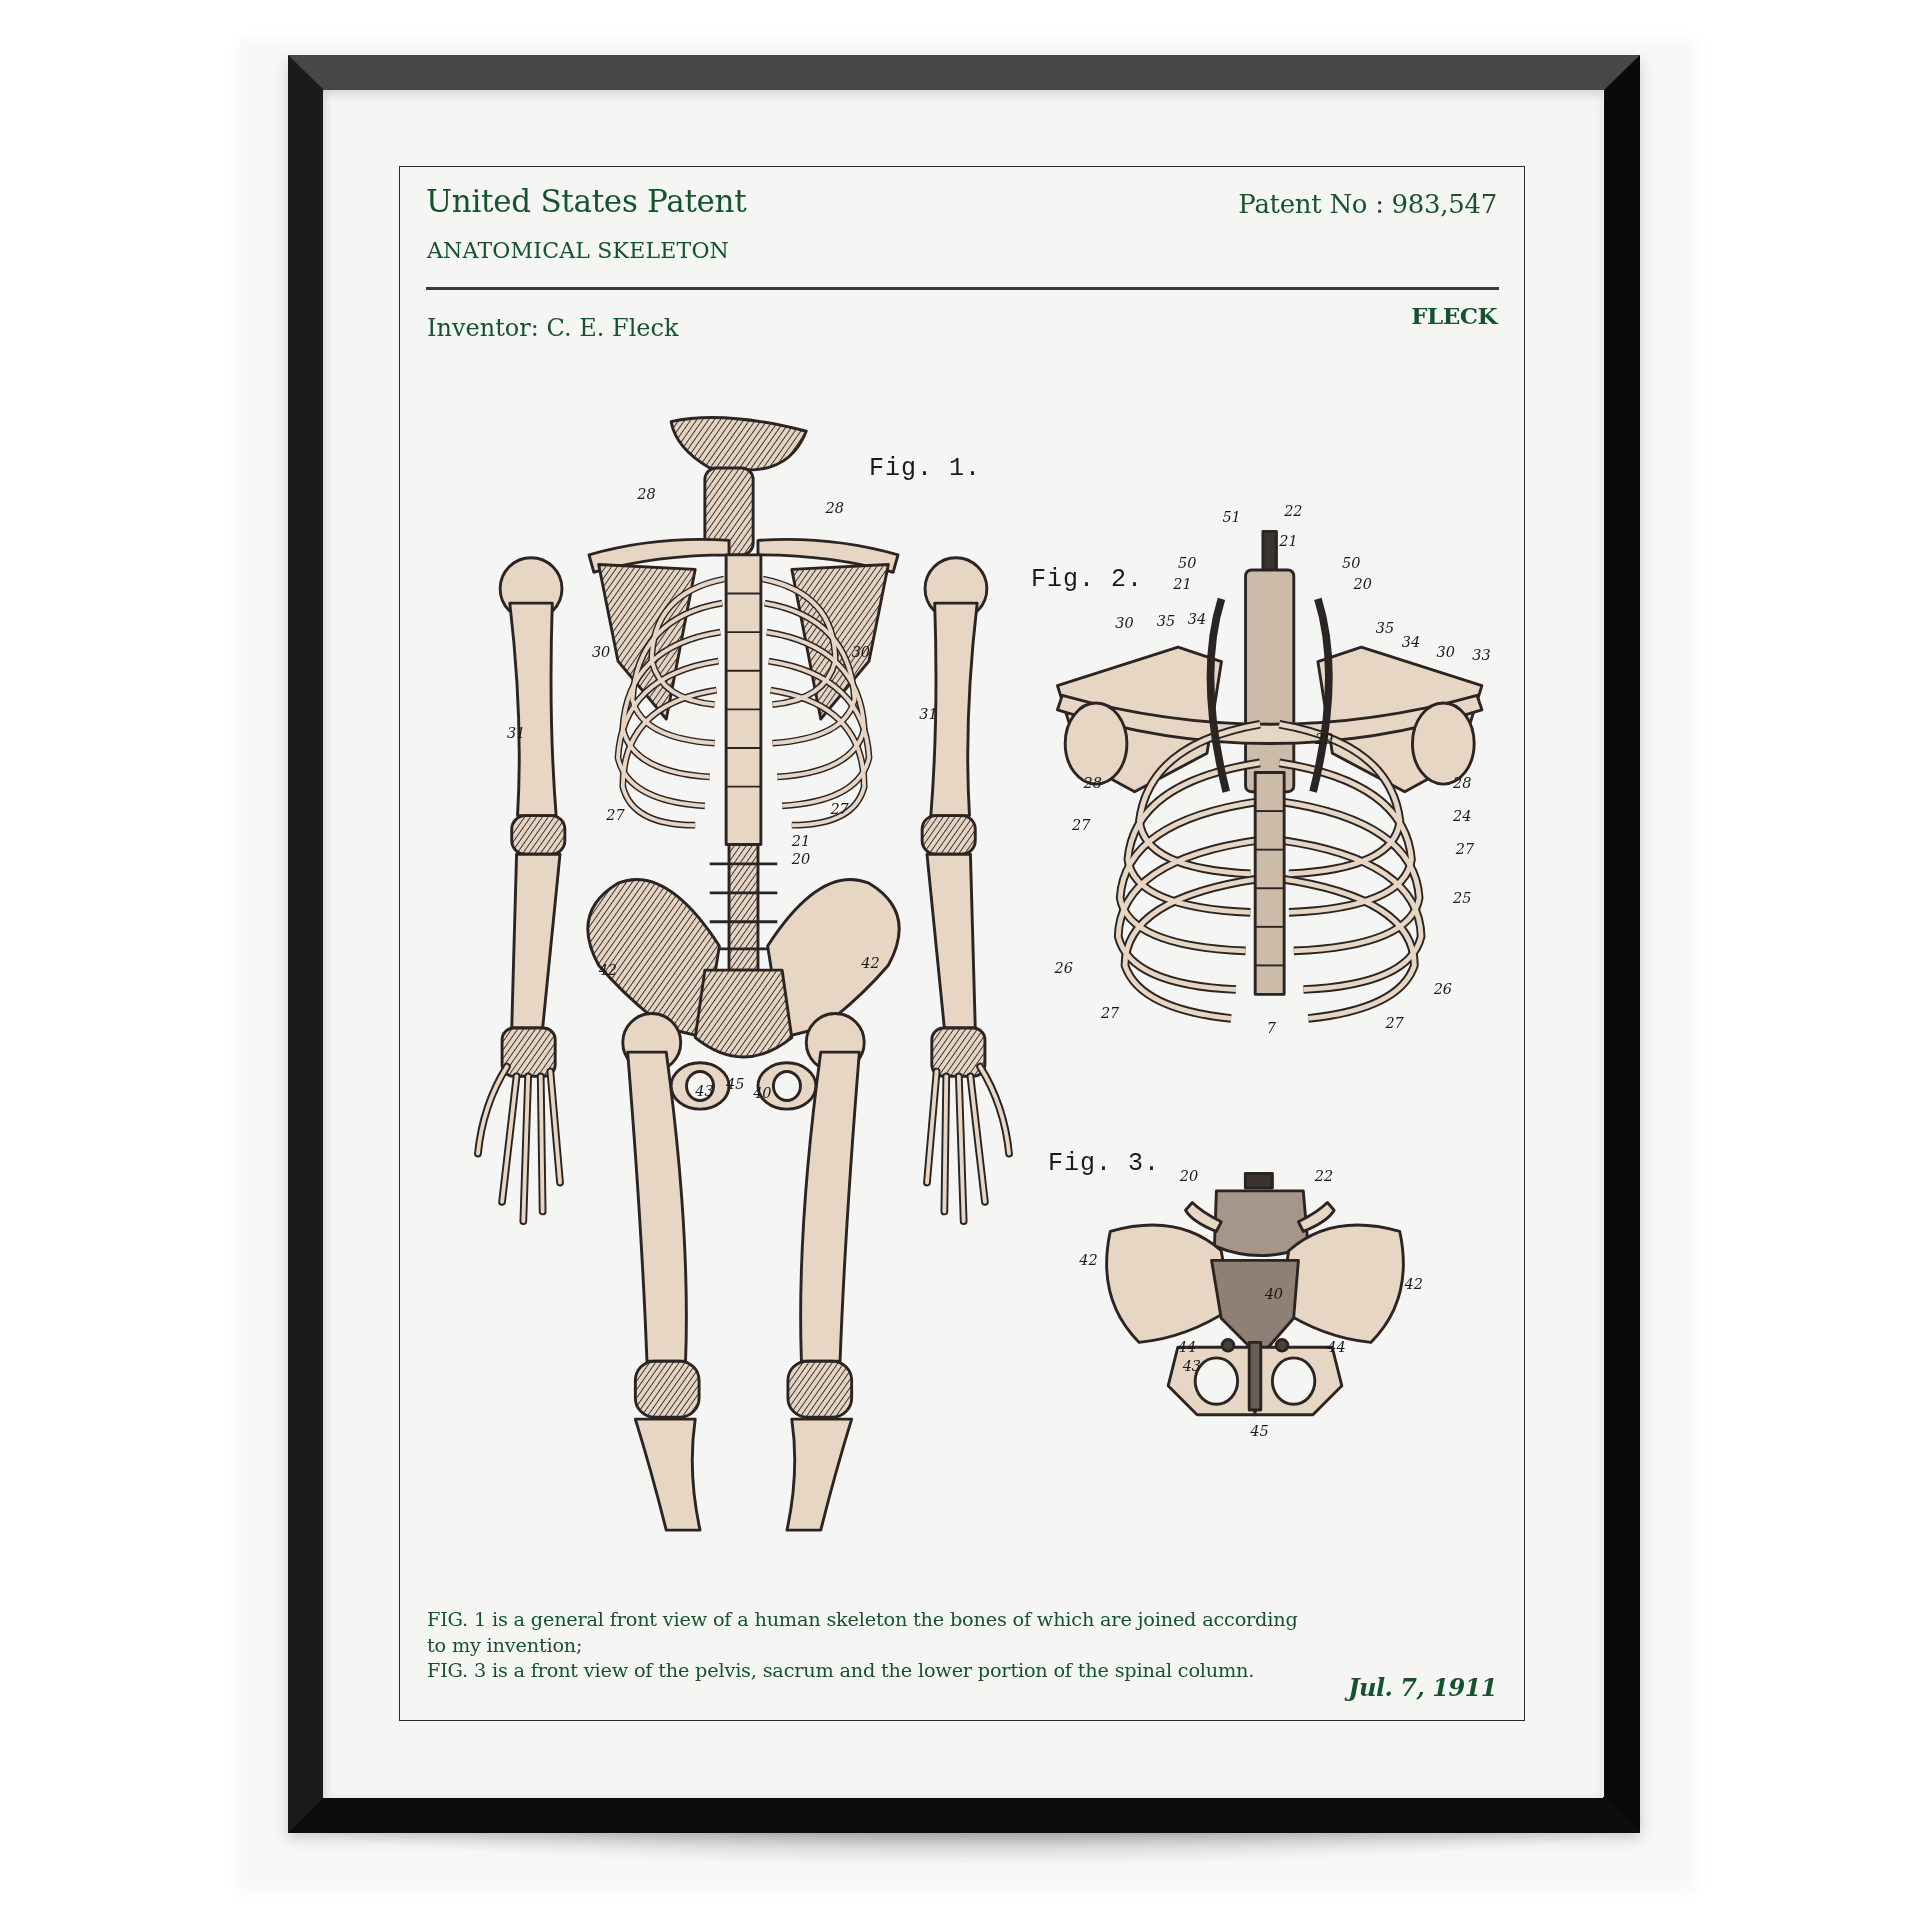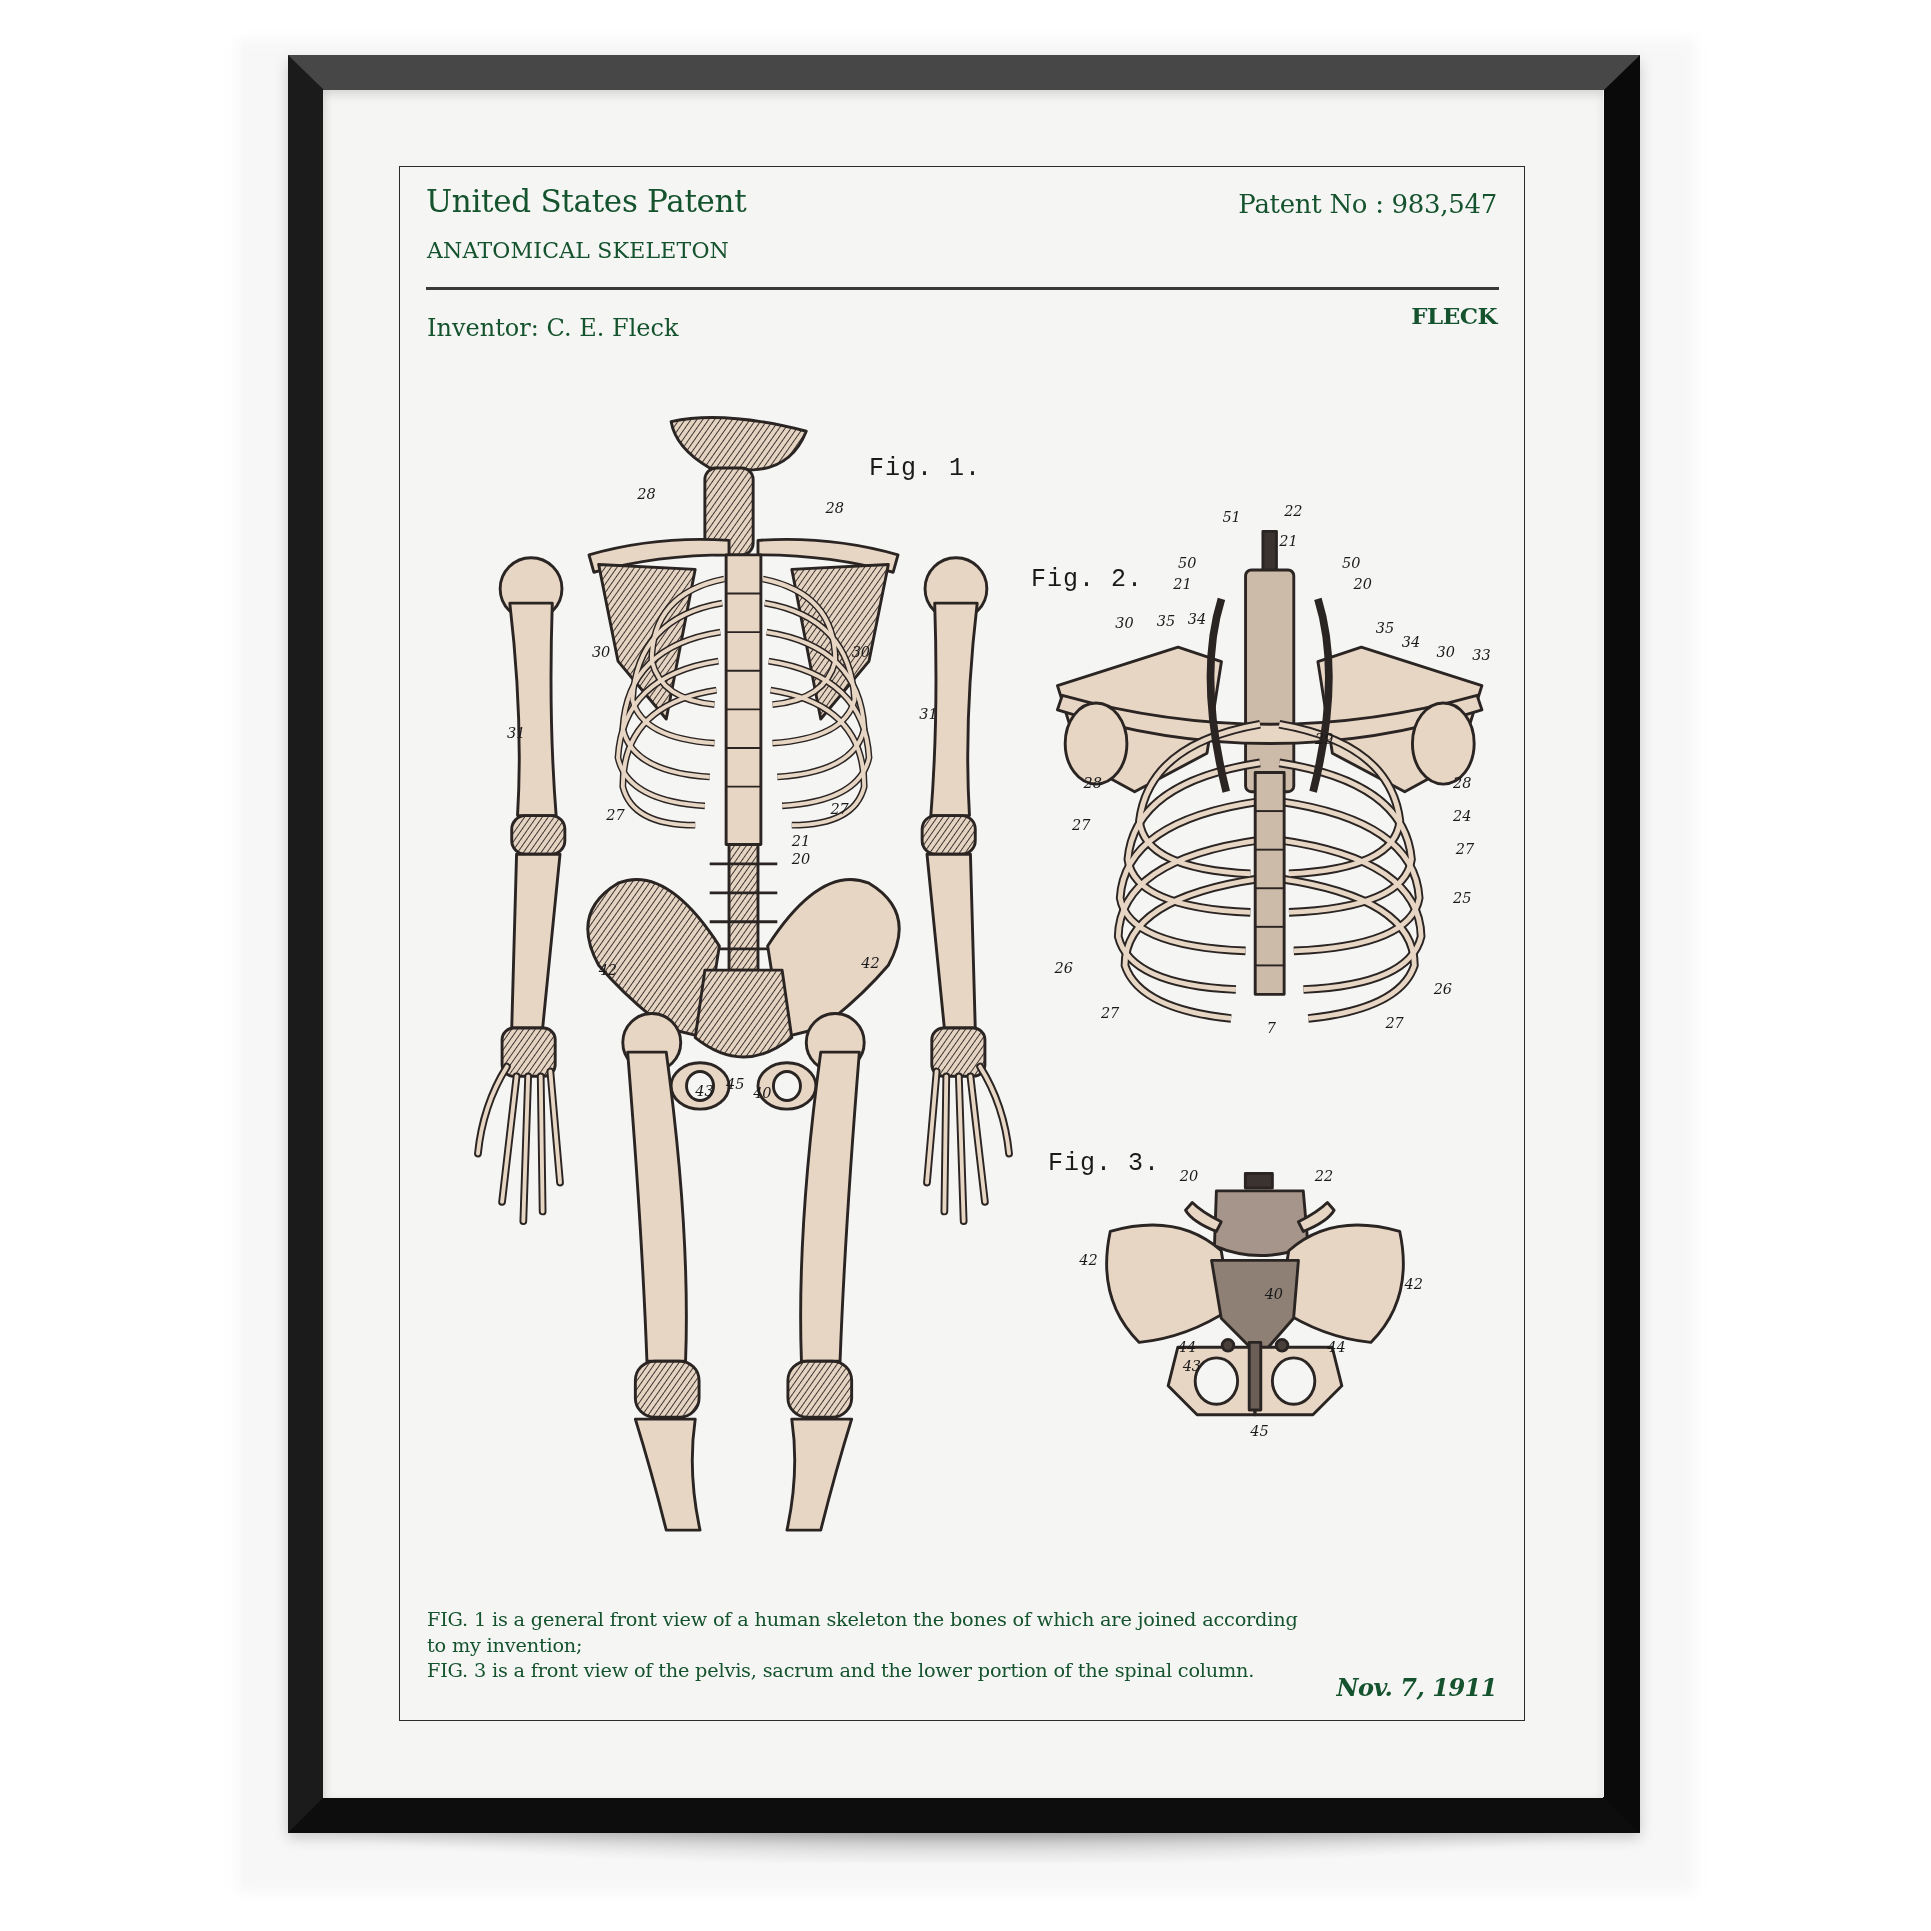--- a/index.html
+++ b/index.html
@@ -317,14 +317,14 @@
     <text x="125" y="225">43</text>
       <text x="195" y="292">45</text>
   </g>
 </svg>
 
 <div class="txt desc">
   <div>FIG. 1 is a general front view of a human skeleton the bones of which are joined according</div>
   <div>to my invention;</div>
   <div>FIG. 3 is a front view of the pelvis, sacrum and the lower portion of the spinal column.</div>
 </div>
-<div class="txt date">Nov. 7, 1911</div>
+<div class="txt date">Jul. 7, 1911</div>
 
 
 </body></html>

